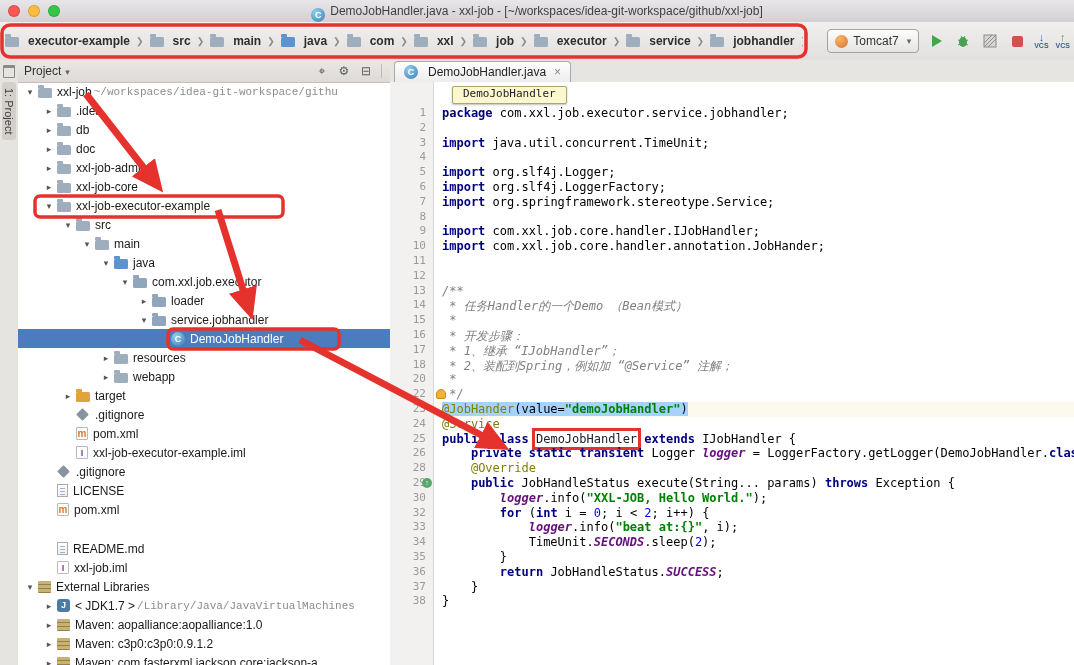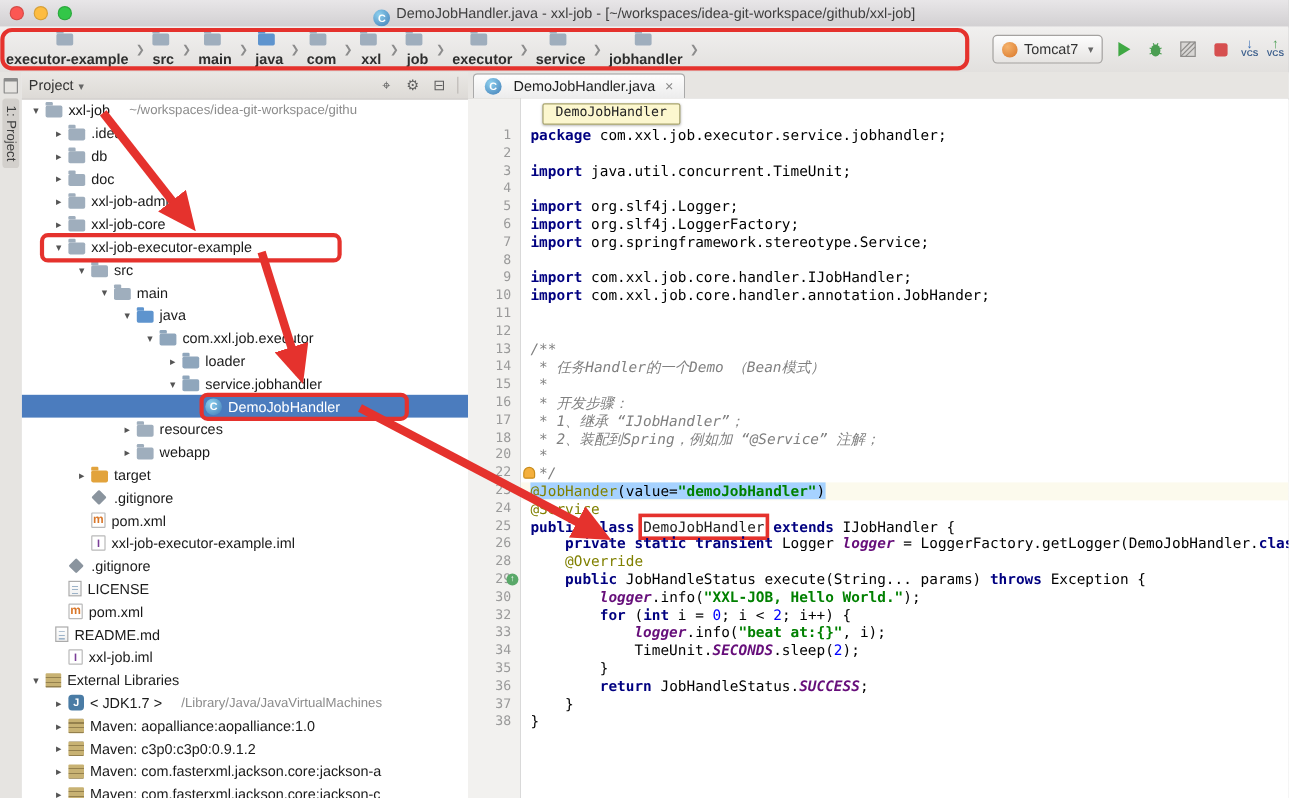--- a/index.html
+++ b/index.html
@@ -11,21 +11,21 @@
   .traffic{position:absolute;left:8px;top:5px;display:flex;gap:8px;}
   .tl{width:12px;height:12px;border-radius:50%;display:inline-block;border:1px solid rgba(0,0,0,.15);box-sizing:border-box;}
   .tl.r{background:#FC5753}.tl.y{background:#FDBC40}.tl.g{background:#33C748}
   .wtitle{position:absolute;left:0;right:0;top:0;height:22px;line-height:22px;text-align:center;
     color:#3F3F3F;font-size:12px;white-space:nowrap;}
   .wtitle .ic-class{display:inline-block;vertical-align:-3px;margin-right:5px;}
   
   .toolbar{position:absolute;top:22px;left:0;right:0;height:38px;
     background:linear-gradient(#F1F0EF,#E2E0DE);border-bottom:1px solid #B5B3B1;}
   .bc{position:absolute;left:3px;top:0;height:38px;display:flex;align-items:center;white-space:nowrap;overflow:hidden;max-width:800px;}
-  .bc-item{display:inline-flex;align-items:center;gap:4px;font-weight:bold;color:#2E2E2E;padding:2px 2px;cursor:default;flex-direction:column;}
+  .bc-item{display:inline-flex;align-items:center;gap:4px;font-weight:bold;color:#2E2E2E;padding:2px 2px;cursor:default;}
   .bc-sep{color:#8C8C8C;font-size:9px;margin:0 4px;}
   .run-tools{position:absolute;right:4px;top:0;height:38px;display:flex;align-items:center;gap:7px;}
   .combo{display:inline-flex;align-items:center;gap:5px;height:22px;padding:0 7px;border:1px solid #A4A2A0;
     border-radius:4px;background:linear-gradient(#FDFDFD,#E6E4E2);font-size:12px;color:#333;}
   .combo::after{content:'▾';color:#666;font-size:9px;margin-left:3px;}
   .ic-tomcat{width:13px;height:13px;border-radius:50%;background:radial-gradient(circle at 35% 30%,#F5B26B,#D9772A);}
   .tbtn{width:20px;height:20px;display:inline-flex;align-items:center;justify-content:center;}
   .vcsbadge{display:inline-flex;flex-direction:column;align-items:center;line-height:8px;font-size:7px;color:#3B5E8C;font-weight:bold;}
   .vcsbadge .ar{font-size:11px;line-height:10px;}
   
@@ -42,21 +42,21 @@
   .phead .spacer{flex:1;}
   .hic{width:18px;text-align:center;color:#5E5E5E;font-size:12px;cursor:default;}
   .hic.gear::after{content:'⚙';} .hic.target::after{content:'⌖';} .hic.collapse::after{content:'⊟';}
   .hdiv{width:1px;height:14px;background:#BDBAB6;margin:0 2px;}
   .ptree{position:absolute;top:22px;left:0;right:0;bottom:0;overflow:hidden;}
   .trow{display:flex;align-items:center;height:19px;white-space:nowrap;overflow:hidden;color:#1A1A1A;cursor:default;}
   .trow.b .tlabel{font-weight:normal;}
   .trow.sel{background:#4B7CBE;color:#FFFFFF;}
   .chev{width:12px;flex:0 0 12px;font-size:9px;color:#555;text-align:center;margin-right:2px;}
   .trow.sel .chev{color:#fff;}
-  .tsuffix{color:#8C8C8C;margin-left:16px;font-size:11px;}
+  .tsuffix{color:#8C8C8C;margin-left:2px;font-size:11px;font-family:Liberation Mono, monospace;}
   
   .ic{display:inline-block;flex:0 0 auto;}
   .ic-folder,.ic-folder-src,.ic-folder-excluded,.ic-package{width:14px;height:10px;margin:2px 5px 0 0;border-radius:1.5px;background:#9FAEBD;position:relative;}
   .ic-folder::before,.ic-folder-src::before,.ic-folder-excluded::before,.ic-package::before{
     content:'';position:absolute;top:-3px;left:0;width:6px;height:3px;border-radius:1px 1px 0 0;background:inherit;}
   .ic-folder-src{background:#5E94CE;} .ic-folder-excluded{background:#E2A33C;} .ic-package{background:#8FA6BC;}
   .ic-class{width:14px;height:14px;border-radius:50%;background:radial-gradient(circle at 35% 30%,#8ED0EE,#3F7CB6);
     color:#fff;font:bold 9px/14px "Liberation Sans",sans-serif;text-align:center;margin-right:5px;}
   .ic-file-maven{width:12px;height:13px;background:#fff;border:1px solid #B9B9B9;color:#D9772A;
     font:bold 10px/12px "Liberation Sans",sans-serif;text-align:center;margin-right:5px;border-radius:1px;box-sizing:border-box;}
@@ -337,21 +337,21 @@
           <div class="trow" style="padding-left: 25px;">
             <span class="chev"></span>
             <span class="ic ic-file-text"></span>
             <span class="tlabel">LICENSE</span>
           </div>
           <div class="trow" style="padding-left: 25px;">
             <span class="chev"></span>
             <span class="ic ic-file-maven">m</span>
             <span class="tlabel">pom.xml</span>
           </div>
-          <div class="trow" style="padding-left: 14px;">
+          <div class="trow" style="padding-left: 25px; margin-top: 20px;">
             <span class="chev"></span>
             <span class="ic ic-file-text"></span>
             <span class="tlabel">README.md</span>
           </div>
           <div class="trow" style="padding-left: 25px;">
             <span class="chev"></span>
             <span class="ic ic-file-iml">I</span>
             <span class="tlabel">xxl-job.iml</span>
           </div>
           <div class="trow" style="padding-left: 6px;">

